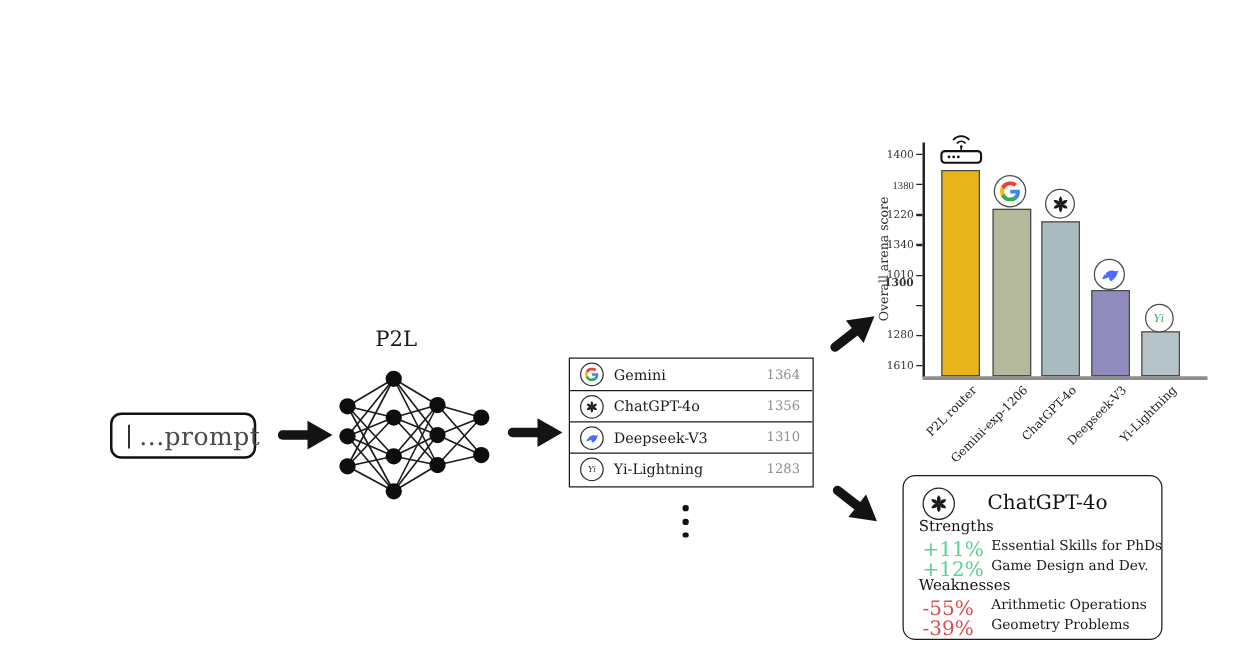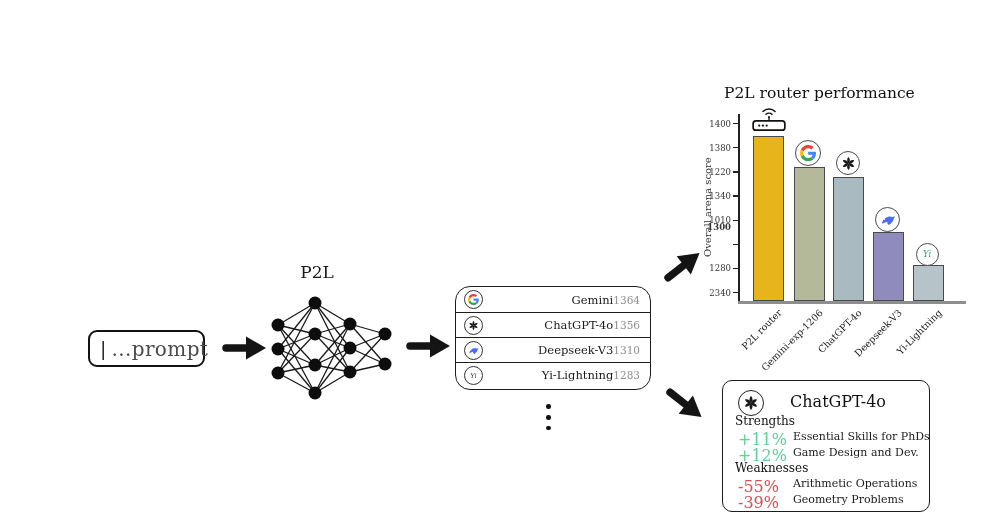--- a/index.html
+++ b/index.html
@@ -20,21 +20,21 @@
 
   
   .arrow{width:46px;height:28px;}
   #arrow-1{left:222px;top:334px;}
   #arrow-2{left:406px;top:332px;}
   #arrow-3{left:660px;top:252px;transform:rotate(-38deg);}
   #arrow-4{left:662px;top:390px;transform:rotate(38deg);}
 
   
   #model-list{left:455px;top:286px;width:196px;height:104px;border:1.7px solid #1c1c1c;
-              border-radius:15px;box-sizing:border-box;background:#fff;overflow:hidden;text-align:right;}
+              border-radius:0;box-sizing:border-box;background:#fff;overflow:hidden;}
   .mrow{height:25px;display:flex;align-items:center;padding:0 10px 0 8px;box-sizing:border-box;}
   .mrow + .mrow{border-top:1.7px solid #1c1c1c;}
   .micon{width:17px;height:17px;border:1.2px solid #333;border-radius:50%;flex:none;
          display:flex;align-items:center;justify-content:center;margin-right:8px;background:#fff;color:#333;}
   .micon svg{width:11px;height:11px;display:block;}
   .mname{font-size:11.5px;flex:1;color:#1a1a1a;}
   .mscore{font-size:10.5px;color:#8f8f8f;}
 
   
   #more-dots{left:546px;top:401px;display:flex;flex-direction:column;align-items:center;}
@@ -208,38 +208,37 @@
       </svg>
   </div>
   <div id="arrow-4" class="abs arrow">
     <svg width="46" height="28" viewBox="0 0 46 28">
         <line x1="4" y1="14" x2="26" y2="14" stroke="#141414" stroke-width="7.5" stroke-linecap="round"></line>
         <polygon points="24,2.5 44,14 24,25.5" fill="#141414"></polygon>
       </svg>
   </div>
 
   <div id="chart" class="abs">
-    <div id="chart-title">P2L router performance</div>
     <div id="ylab">Overall arena score</div>
     <div class="spine-y"></div>
     <div class="spine-x"></div>
   <div class="ytick-mark" style="top: 211.955px;"></div>
-      <div class="ytick-label" style="top: 207.555px;">2340</div>
+      <div class="ytick-label" style="top: 207.555px;">1610</div>
       <div class="ytick-mark" style="top: 187.826px;"></div>
       <div class="ytick-label" style="top: 183.426px;">1280</div>
       <div class="ytick-mark" style="top: 163.697px;"></div>
       <div class="ytick-label" style="top: 142px; font-weight: bold;">1300</div>
       <div class="ytick-mark" style="top: 139.568px;"></div>
       <div class="ytick-label" style="top: 135.168px;">1010</div>
       <div class="ytick-mark" style="top: 115.439px;"></div>
       <div class="ytick-label" style="top: 111.039px;">1340</div>
       <div class="ytick-mark" style="top: 91.3097px;"></div>
       <div class="ytick-label" style="top: 86.9097px;">1220</div>
       <div class="ytick-mark" style="top: 67.1806px;"></div>
-      <div class="ytick-label" style="top: 62.7806px;">1380</div>
+      <div class="ytick-label" style="top: 62.7806px; font-family: Liberation Serif, serif;">1380</div>
       <div class="ytick-mark" style="top: 43.0516px;"></div>
       <div class="ytick-label" style="top: 38.6516px;">1400</div>
       <div class="bar" style="left: 52.5px; top: 55.7161px; width: 31px; height: 165.284px; background: rgb(231, 180, 28);"></div>
       <div class="bar" style="left: 93.5px; top: 87.0839px; width: 31px; height: 133.916px; background: rgb(181, 185, 156);"></div>
       <div class="bar" style="left: 132.5px; top: 96.7355px; width: 31px; height: 124.265px; background: rgb(169, 186, 193);"></div>
       <div class="bar" style="left: 172.5px; top: 152.232px; width: 31px; height: 68.7677px; background: rgb(143, 140, 189);"></div>
       <div class="bar" style="left: 212.5px; top: 184.806px; width: 31px; height: 36.1935px; background: rgb(182, 195, 201);"></div>
       <div class="xtick" style="right: 224px; top: 227px;">P2L router</div>
       <div class="xtick" style="right: 183px; top: 227px;">Gemini-exp-1206</div>
       <div class="xtick" style="right: 144px; top: 227px;">ChatGPT-4o</div>

